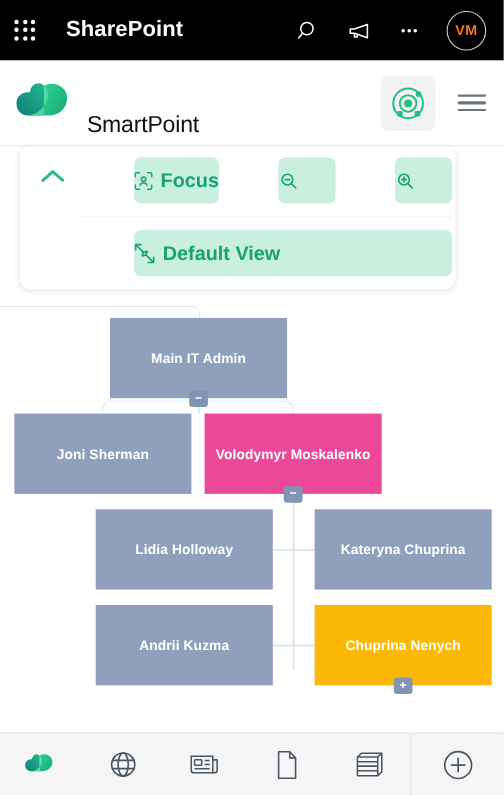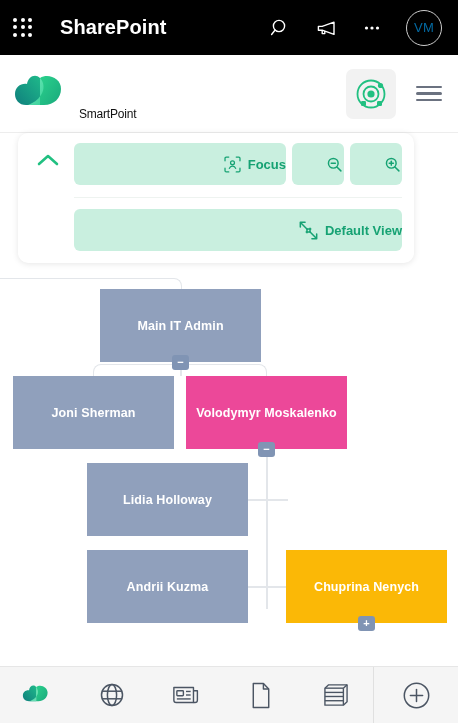--- a/index.html
+++ b/index.html
@@ -26,33 +26,33 @@
   .suite-title {
     color:#fff; font-size:20px; font-weight:700; letter-spacing:.1px;
     margin-left:14px;
   }
   .suite-actions {
     margin-left:auto; display:flex; align-items:center; gap:22px; padding-right:16px;
   }
   .suite-actions .ic { width:24px; height:24px; display:flex; align-items:center; justify-content:center; }
   .avatar {
     width:36px; height:36px; border-radius:50%; border:1.5px solid #cdcdcd;
-    color:#0369a1; font-size:13px; font-weight:400; letter-spacing:.3px;
+    color:#f97316; font-size:13px; font-weight:700; letter-spacing:.3px;
     display:flex; align-items:center; justify-content:center;
   }
 
   
   .siteheader {
     position:absolute; top:55px; left:0; width:458px; height:78px;
     background:#fff; display:flex; align-items:center;
     border-bottom:1px solid #ededed;
   }
   .brand { display:flex; align-items:center; margin-left:14px; gap:9px; }
   .brand-text { line-height:1.0; }
-  .brand-text .l1 { font-size:12px; color:#111; font-weight:500; letter-spacing:-.2px; display:block;margin-top:40px; }
+  .brand-text .l1 { font-size:21px; color:#111; font-weight:500; letter-spacing:-.2px; display:block;margin-top:40px; }
   .brand-text .l2 { font-size:24px; color:#0b0b0b; font-weight:700; letter-spacing:-.4px; display:block; margin-top:1px;}
   .header-right { margin-left:auto; display:flex; align-items:center; gap:20px; padding-right:16px; }
   .webpart-badge {
     width:50px; height:50px; border-radius:7px;
     background:#f2f2f2; display:flex; align-items:center; justify-content:center;
   }
   .hamburger { width:26px; display:flex; flex-direction:column; gap:4px; }
   .hamburger i { display:block; height:2.5px; background:#6b7280; border-radius:2px; }
 
   
@@ -66,23 +66,24 @@
   }
   .collapse-btn {
     width:36px; height:34px; display:flex; align-items:center; justify-content:center;
     flex:0 0 auto;
   }
   .tb-right { flex:1 1 auto; }
   .tb-row { display:flex; gap:6px; }
   .tb-row + .tb-row { margin-top:12px; border-top:1px solid #eef3f0; padding-top:11px; }
   .btn {
     background:#c9efdf; border:none; border-radius:6px;
-    height:42px; display:flex; align-items:center; justify-content:flex-end;
-    gap:7px; color:#16a273; font-size:13px; font-weight:700;
+    height:42px; display:flex; align-items:center; justify-content:flex-start;
+    gap:7px; color:#16a273; font-size:18px; font-weight:700;
     cursor:pointer;
+    margin-left:48px;
   }
   .btn.wide { flex:1 1 auto; }
   .btn.sq { width:52px; flex:0 0 52px; }
   .btn.full { width:100%; }
 
   
   .chart {
     position:absolute; top:248px; left:0; width:458px; height:418px;
     background:#fff; overflow:hidden;
   }
@@ -276,20 +277,23 @@
       </div>
       <div class="node gray" style="left: 13px; top: 128px; width: 161px; height: 73px;">
         <span>Joni Sherman</span>
       </div>
       <div class="node green" style="left: 186px; top: 128px; width: 161px; height: 73px;">
         <span>Volodymyr Moskalenko</span>
       </div>
       <div class="node gray" style="left: 87px; top: 215px; width: 161px; height: 73px;">
         <span>Lidia Holloway</span>
       </div>
+      <div class="node gray" style="left: 286px; top: 215px; width: 161px; height: 73px;">
+        <span>Kateryna Chuprina</span>
+      </div>
       <div class="node gray" style="left: 87px; top: 302px; width: 161px; height: 73px;">
         <span>Andrii Kuzma</span>
       </div>
       <div class="node amber" style="left: 286px; top: 302px; width: 161px; height: 73px;">
         <span>Chuprina Nenych</span>
       </div>
       <div class="toggle" style="left: 172px; top: 107px;">−</div>
       <div class="toggle" style="left: 258px; top: 194px;">−</div>
       <div class="toggle" style="left: 358px; top: 368px;">+</div>
     </div>

